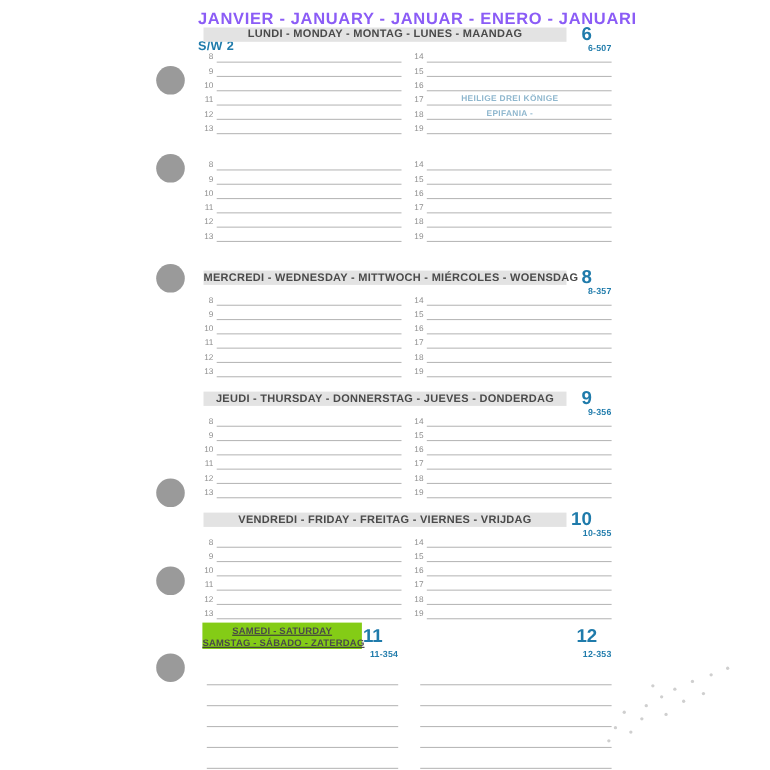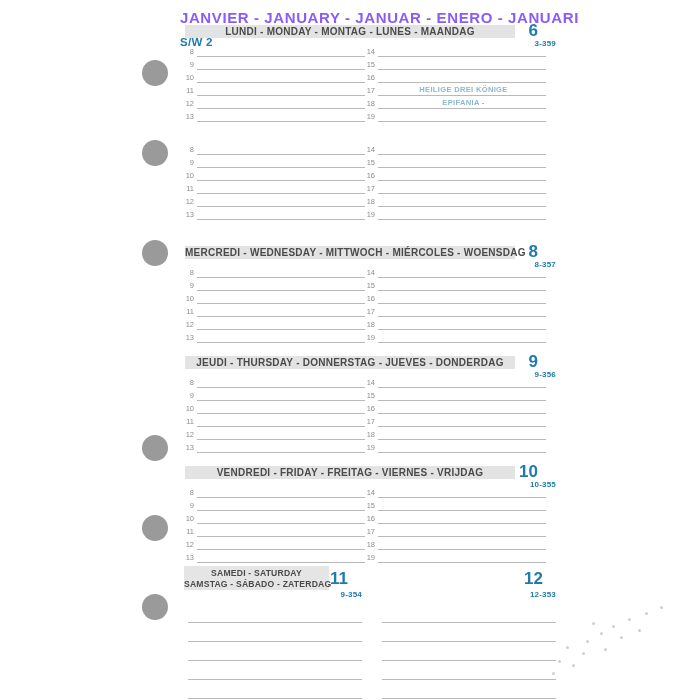--- a/index.html
+++ b/index.html
@@ -102,21 +102,21 @@
     position: relative;
     margin-top: 9px;
     height: 78px;
   }
   .hours-col {
     position: absolute;
     top: 0;
     width: 185px;
   }
   .hours-col.left  { left: 0px; }
-  .hours-col.right { left: 181px; text-decoration: underline; }
+  .hours-col.right { left: 191px; text-decoration: underline; }
 
   .hour-row {
     position: relative;
     height: 13px;
   }
   .hour-label {
     position: absolute;
     left: 0;
     top: 0;
     width: 14px;
@@ -175,21 +175,22 @@
   .we-head {
     position: relative;
     height: 24px;
   }
   .we-head-bar {
     position: absolute;
     left: 4px;
     top: 0;
     width: 145px;
     height: 24px;
-    background: #e5e5e5;
+    background: #84cc16;
+    text-decoration: underline;
   }
   .we-head-bar .l1,
   .we-head-bar .l2 {
     display: block;
     width: 100%;
     text-align: center;
     font-size: 8.6px;
     font-weight: bold;
     color: #4a4a4a;
     letter-spacing: 0.2px;
@@ -266,21 +267,21 @@
 
   <div id="week-number">S/W 2</div>
 
   <div id="weekday-container">
       <div class="day-block" style="top: 25px;">
         <div class="day-head">
           <div class="day-head-bar">
             <span>LUNDI - MONDAY - MONTAG - LUNES - MAANDAG</span>
           </div>
           <div class="day-num">6</div>
-          <div class="day-doy">3-359</div>
+          <div class="day-doy">6-507</div>
         </div>
         <div class="hours">
           <div class="hours-col left">
             <div class="hour-row">
               <div class="hour-label">8</div>
               <div class="hour-line"></div>
             </div>
             <div class="hour-row">
               <div class="hour-label">9</div>
               <div class="hour-line"></div>
@@ -580,21 +581,21 @@
     </div>
 
   <div id="weekend">
       <div class="we-block sat">
         <div class="we-head">
           <div class="we-head-bar">
             <span class="l1">SAMEDI - SATURDAY</span>
             <span class="l2">SAMSTAG - SÁBADO - ZATERDAG</span>
           </div>
           <div class="we-num">11</div>
-          <div class="we-doy">9-354</div>
+          <div class="we-doy">11-354</div>
         </div>
         <div class="we-lines">
           <div class="we-line"></div>
           <div class="we-line"></div>
           <div class="we-line"></div>
           <div class="we-line"></div>
           <div class="we-line"></div>
           <div class="we-line"></div>
         </div>
       </div>

